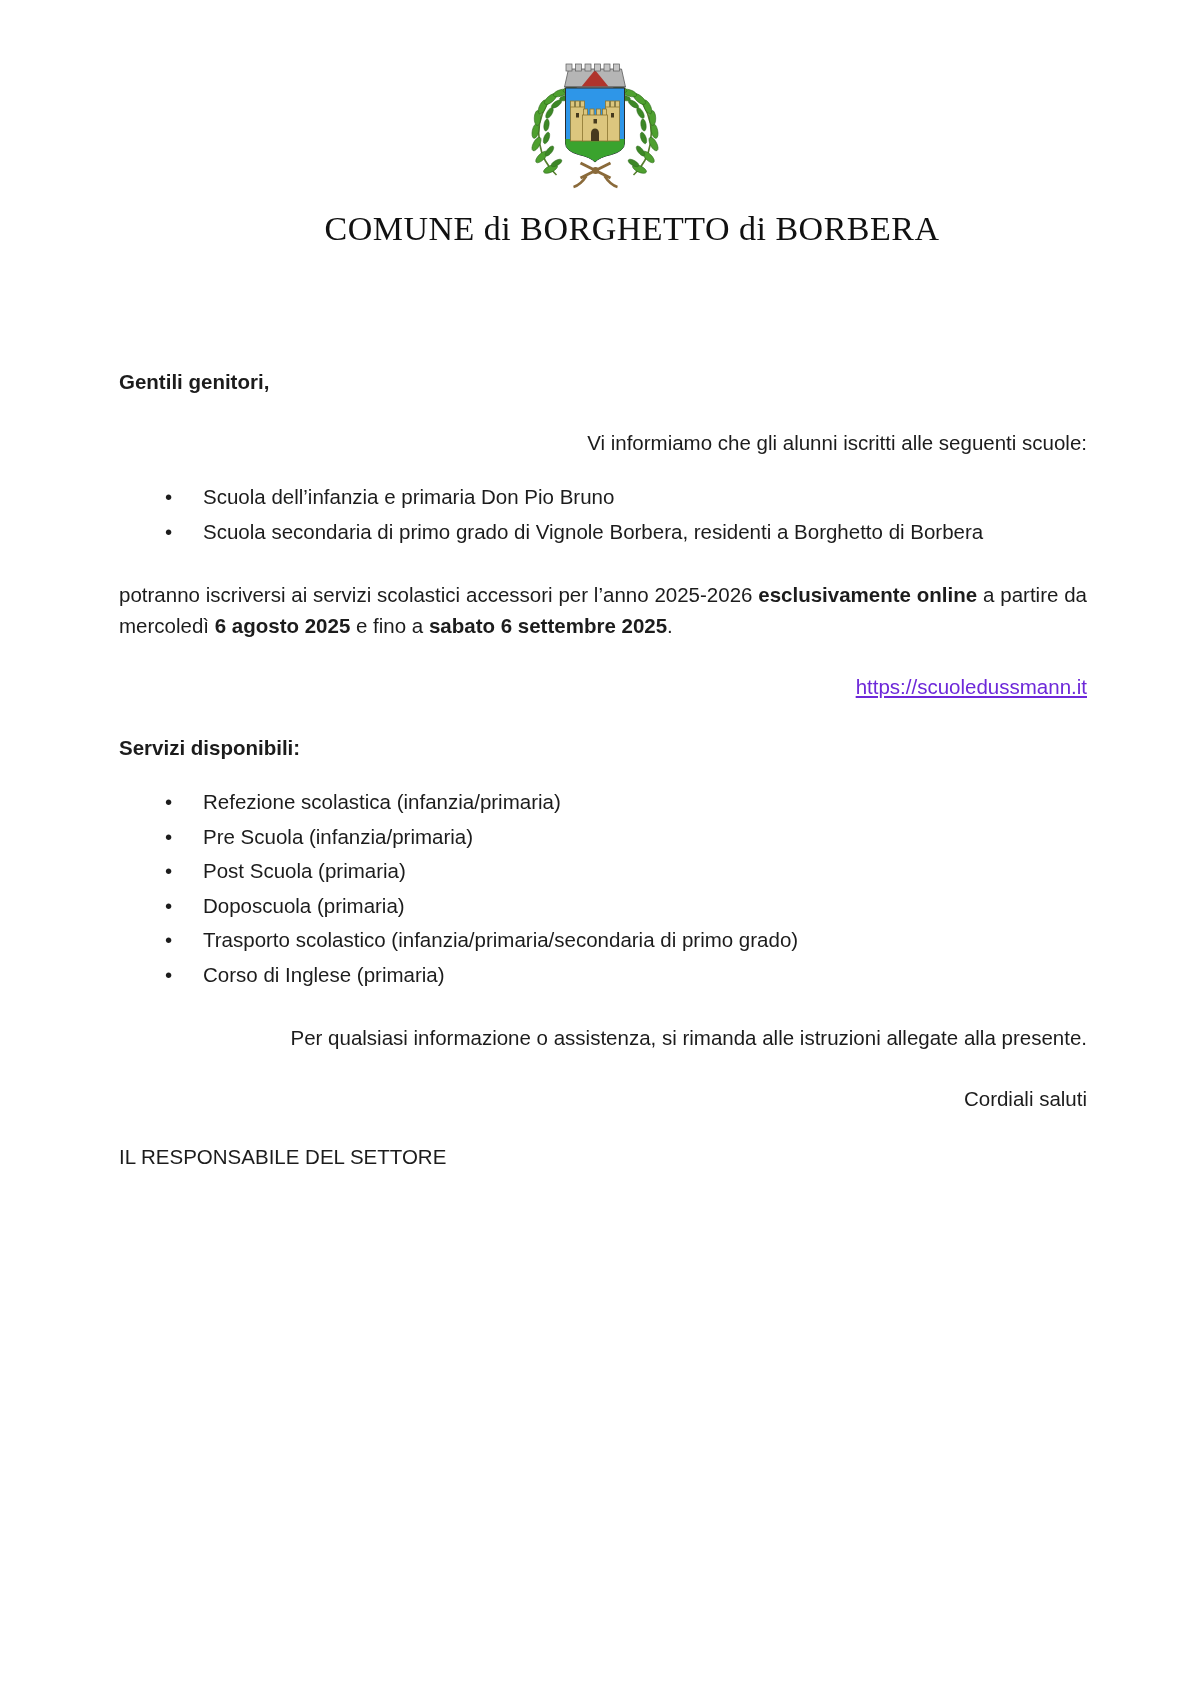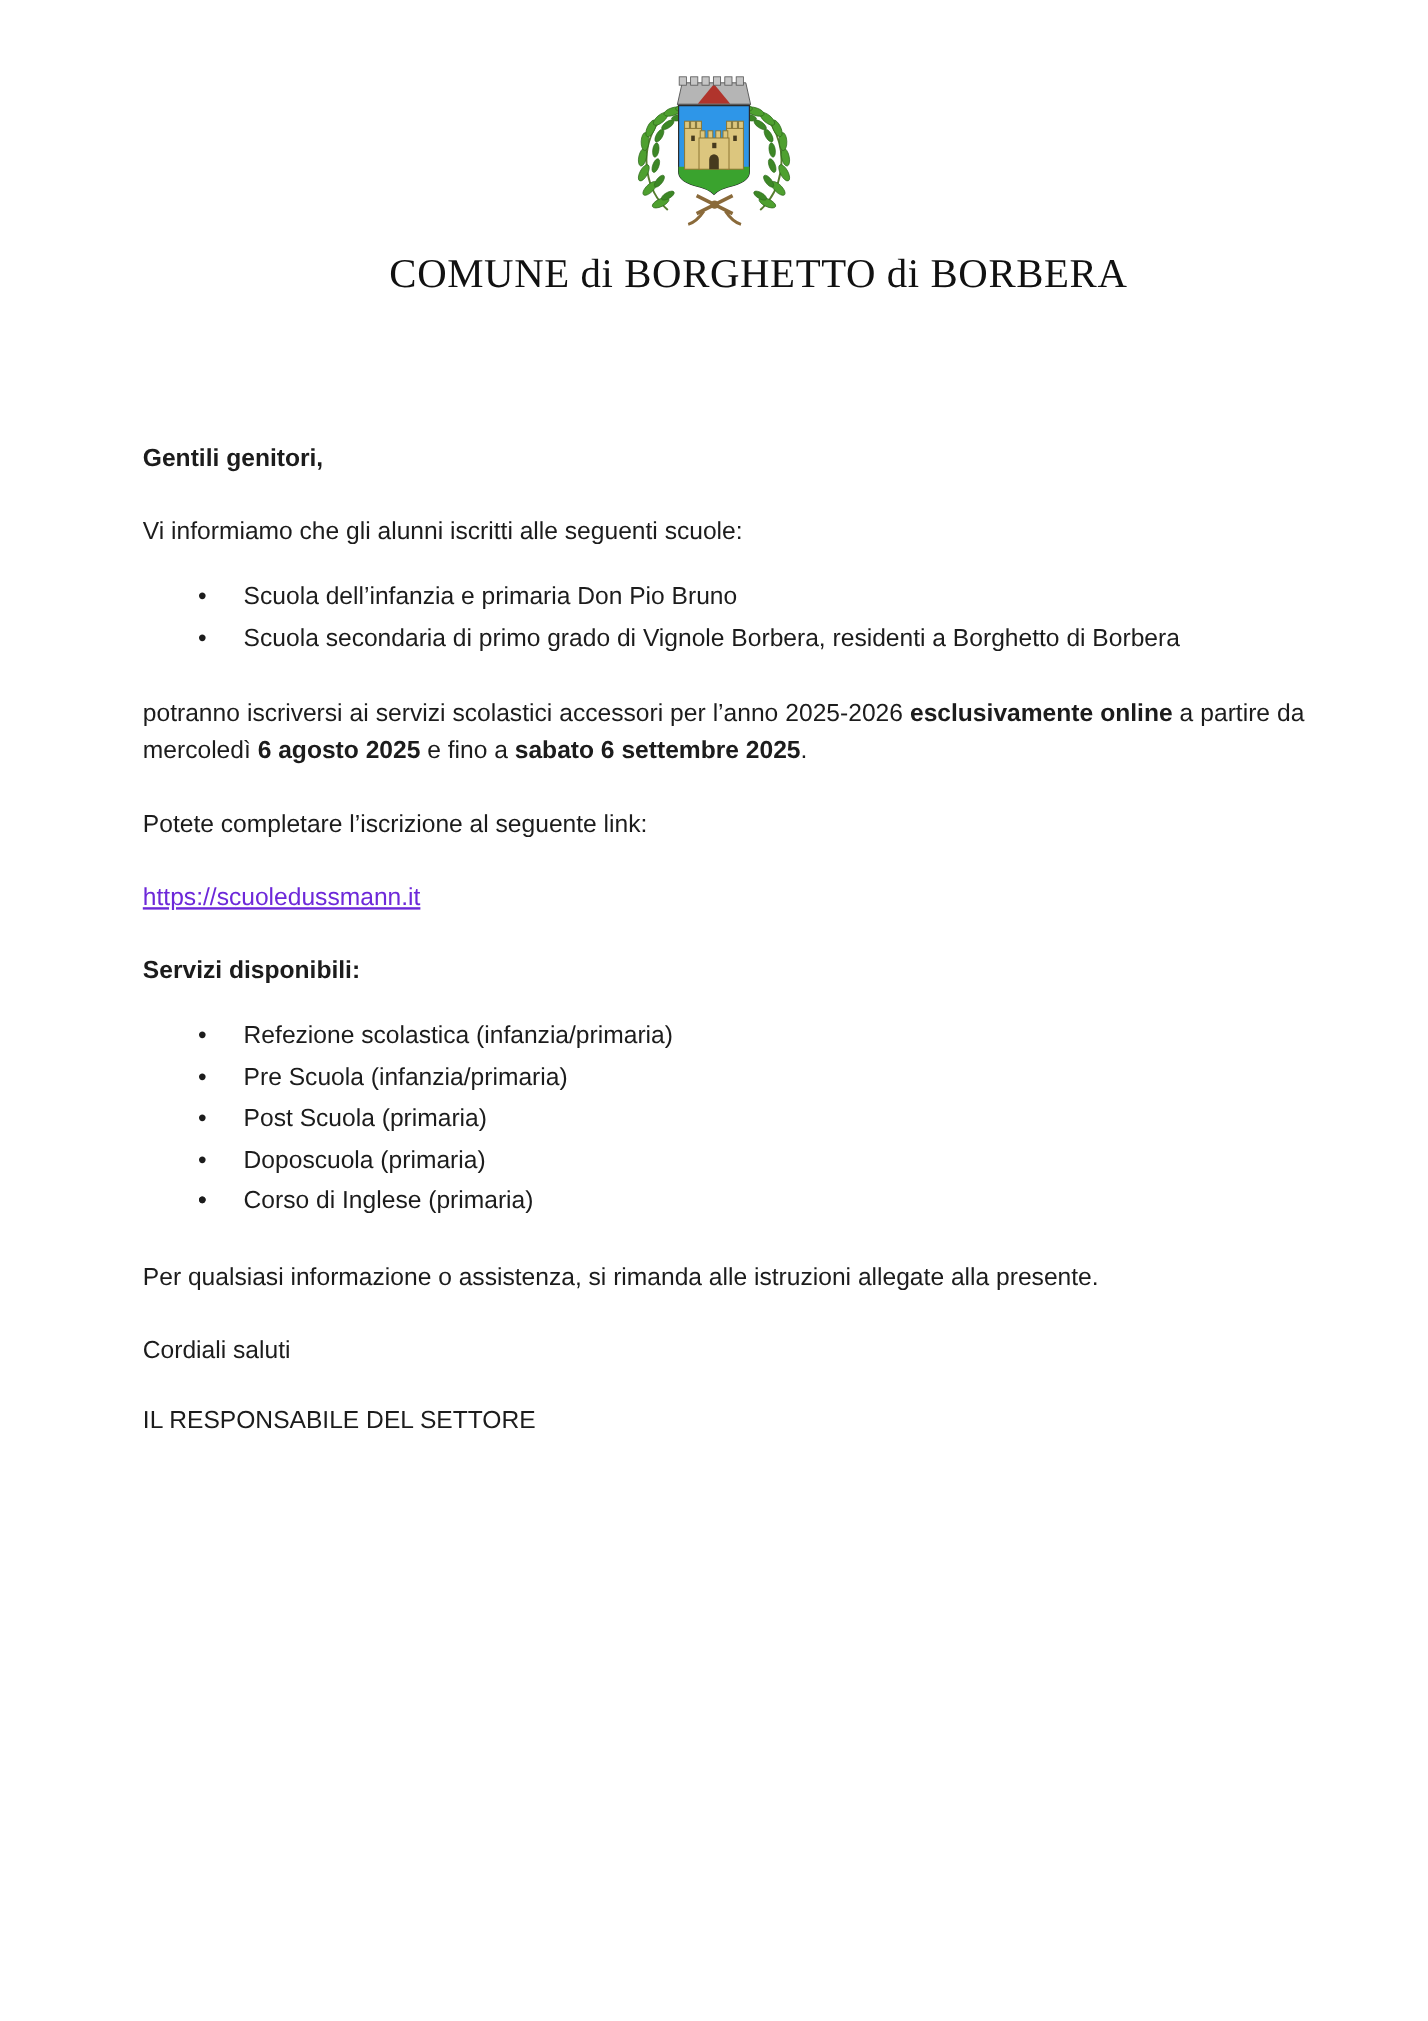--- a/index.html
+++ b/index.html
@@ -7,21 +7,21 @@
     position:relative; width:1190px; height:1684px; background:#ffffff;
     font-family:"Liberation Sans", sans-serif; color:#1c1c1c; overflow:hidden;
   }
   .crest { position:absolute; top:57px; left:50%; transform:translateX(-50%); }
   .doc-title {
     position:absolute; top:210px; left:0; width:100%; text-align:center;
     font-family:"Liberation Serif", serif; font-size:34px; letter-spacing:0.5px; color:#111;padding-left:37px;
   }
   .content { position:absolute; top:366px; left:119px; width:968px; font-size:20.5px; line-height:31px; }
   .salutation { font-weight:bold; margin:0; }
-  .para { margin:30px 0 0 0; }
+  .para { margin:30px 0 0 0;text-align:right; }
   .justify { text-align:justify; }
   ul.doc-list { margin:22px 0 0 0; padding:0 0 0 84px; list-style:none; }
   ul.doc-list li { position:relative; line-height:34.5px; }
   ul.doc-list li .bullet-glyph { position:absolute; left:-38px; top:0; }
   .b { font-weight:bold; }
   .doc-link { color:#6d28d9; text-decoration:underline; cursor:pointer; }
   .services-heading { font-weight:bold; margin:30px 0 0 0; }
   .signature { margin:26px 0 0 0; text-align:left; line-height:33px; }
   .signature div { margin:0; }
 </style>
@@ -135,21 +135,20 @@
         <span>Scuola dell’infanzia e primaria Don Pio Bruno</span>
       </li>
       <li>
         <span class="bullet-glyph">•</span>
         <span>Scuola secondaria di primo grado di Vignole Borbera, residenti a Borghetto di Borbera</span>
       </li>
     </ul>
 
     <p class="para justify"><span>potranno iscriversi ai servizi scolastici accessori per l’anno 2025-2026 </span><span class="b">esclusivamente online</span><span> a partire da mercoledì </span><span class="b">6 agosto 2025</span><span> e fino a </span><span class="b">sabato 6 settembre 2025</span><span>.</span></p>
 
-    <p class="para">Potete completare l’iscrizione al seguente link:</p>
 
     <p class="para"><a class="doc-link">https://scuoledussmann.it</a></p>
 
     <p class="services-heading">Servizi disponibili:</p>
 
     <ul class="doc-list">
       <li>
         <span class="bullet-glyph">•</span>
         <span>Refezione scolastica (infanzia/primaria)</span>
       </li>
@@ -160,20 +159,21 @@
       <li>
         <span class="bullet-glyph">•</span>
         <span>Post Scuola (primaria)</span>
       </li>
       <li>
         <span class="bullet-glyph">•</span>
         <span>Doposcuola (primaria)</span>
       </li>
       <li>
         <span class="bullet-glyph">•</span>
+        <span>Trasporto scolastico (infanzia/primaria/secondaria di primo grado)</span>
       </li>
       <li>
         <span class="bullet-glyph">•</span>
         <span>Corso di Inglese (primaria)</span>
       </li>
     </ul>
 
 
     <p class="para">Per qualsiasi informazione o assistenza, si rimanda alle istruzioni allegate alla presente.</p>
 

